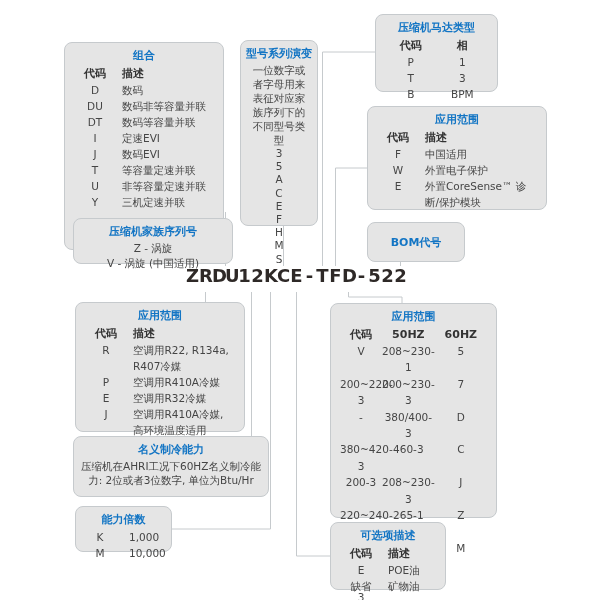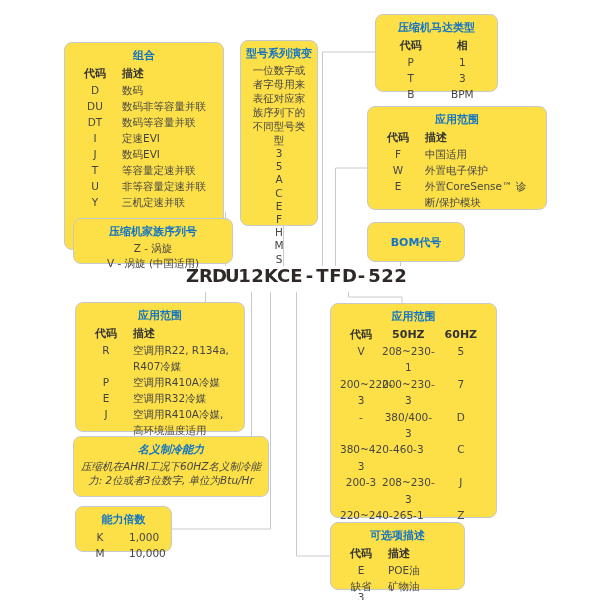--- a/index.html
+++ b/index.html
@@ -6,21 +6,21 @@
     --blue:#1375C4;
     --border:#C6CACD;
     --text:#454545;
     --dark:#333333;
     --code:#2E2927;
   }
   html,body{margin:0;padding:0;background:#ffffff;}
   body{font-family:"DejaVu Sans", sans-serif;}
   #stage{position:relative;width:600px;height:600px;background:#ffffff;overflow:hidden;}
   #wires{position:absolute;left:0;top:0;z-index:1;}
-  .box{position:absolute;background:#fde047;border:1px solid var(--border);border-radius:8px;z-index:2;box-sizing:border-box;}
+  .box{position:absolute;background:#e5e5e5;border:1px solid var(--border);border-radius:8px;z-index:2;box-sizing:border-box;}
   .box-title{color:var(--blue);font-weight:bold;font-size:11px;text-align:center;padding:6px 4px 3px;line-height:13px;}
   .tbl{display:grid;padding:0 9px;}
   .tbl .hdr{font-weight:bold;color:var(--dark);font-size:11px;line-height:17px;}
   .cell{font-size:10.5px;color:var(--text);line-height:16px;}
   .c-code{text-align:center;}
   .c-desc{text-align:left;padding-left:6px;}
   .c-center{text-align:center;}
   .two{grid-template-columns:42px 1fr;}
   .three{grid-template-columns:42px 1fr 1fr;}
   .even2{grid-template-columns:1fr 1fr;}
@@ -28,24 +28,24 @@
   .desc-block{font-size:10.5px;color:var(--text);text-align:center;line-height:14px;padding:0 7px;}
   
   #box-combo{left:64px;top:42px;width:160px;height:208px;}
   #box-series{left:240px;top:40px;width:78px;height:186px;}
   #box-motor{left:375px;top:14px;width:123px;height:78px;}
   #box-protection{left:367px;top:106px;width:180px;height:104px;}
   #box-family{left:73px;top:218px;width:160px;height:46px;}
   #box-bom{left:367px;top:222px;width:98px;height:40px;display:flex;align-items:center;justify-content:center;}
   #box-bom .box-title{padding:0;}
   #box-refrigerant{left:75px;top:302px;width:170px;height:130px;}
-  #box-capacity{left:73px;top:436px;width:196px;height:61px;font-style:italic;}
+  #box-capacity{left:73px;top:436px;width:196px;height:61px;}
   #box-multiplier{left:75px;top:506px;width:97px;height:46px;}
   #box-voltage{left:330px;top:303px;width:167px;height:215px;}
-  #box-optional{left:330px;top:522px;width:135px;height:68px;}
+  #box-optional{left:330px;top:522px;width:116px;height:68px;}
   #box-voltage .cell{line-height:16.4px;}
   #box-series .series-values{font-size:10.5px;color:var(--text);text-align:center;line-height:13.2px;}
   
   #model-code{position:absolute;left:186px;top:265px;height:27px;z-index:2;
     font-weight:bold;font-size:18px;color:var(--code);white-space:nowrap;}
   #model-code span{display:inline-block;width:13px;text-align:center;}
 </style>
 </head>
 <body>
 

